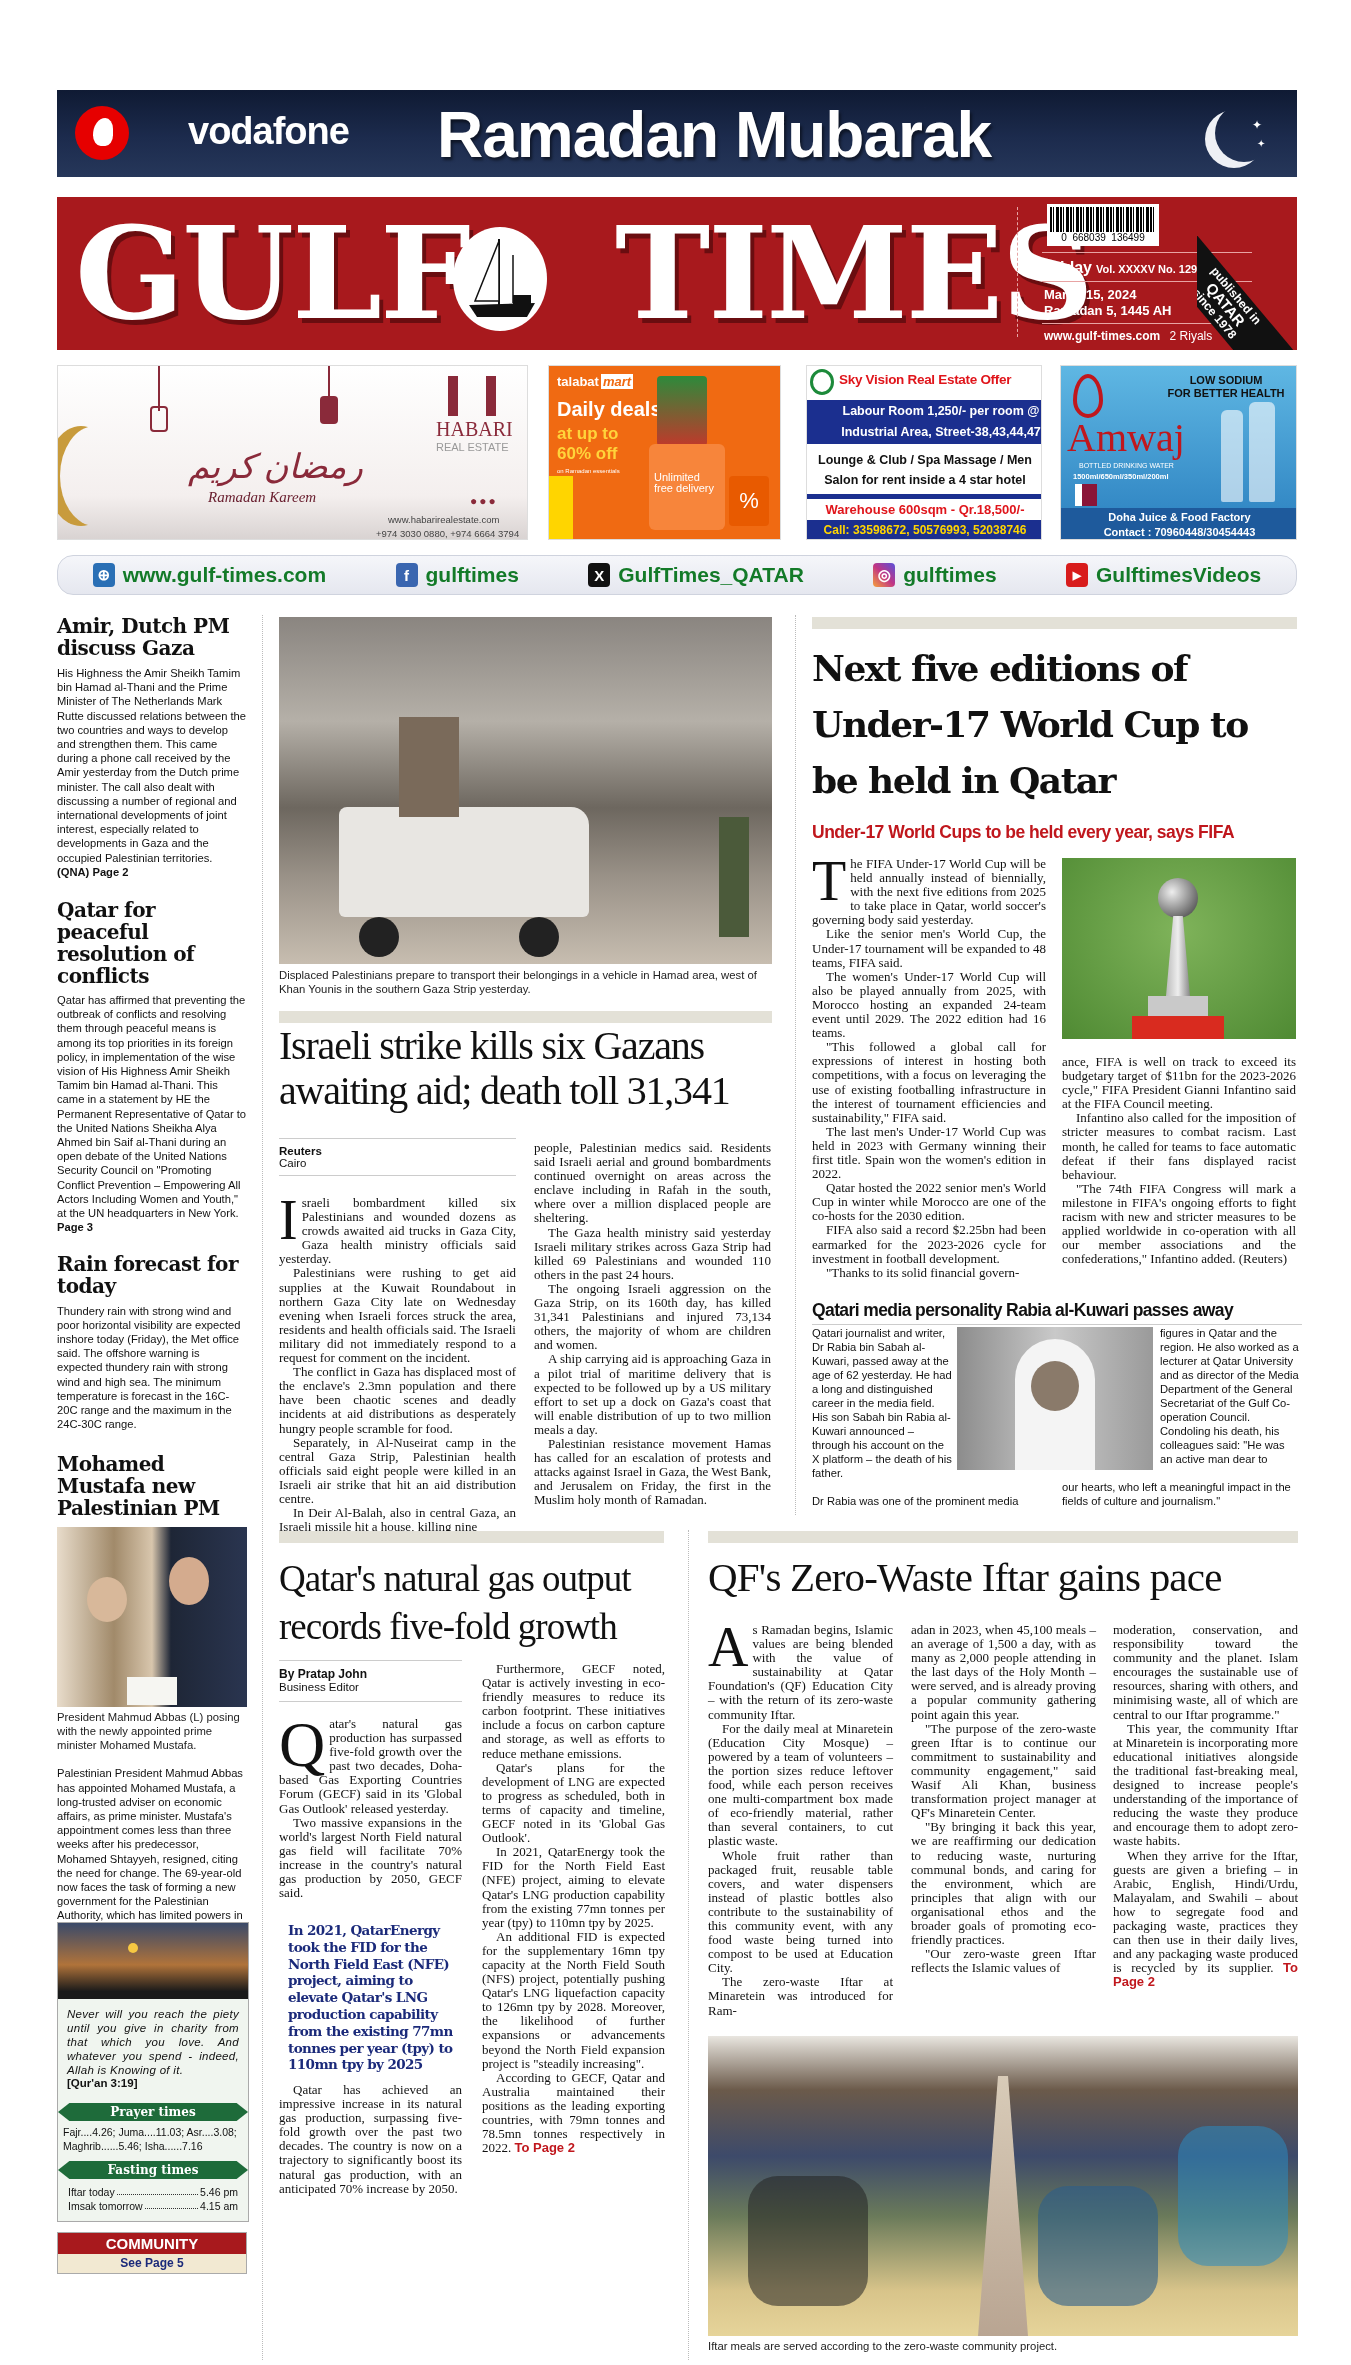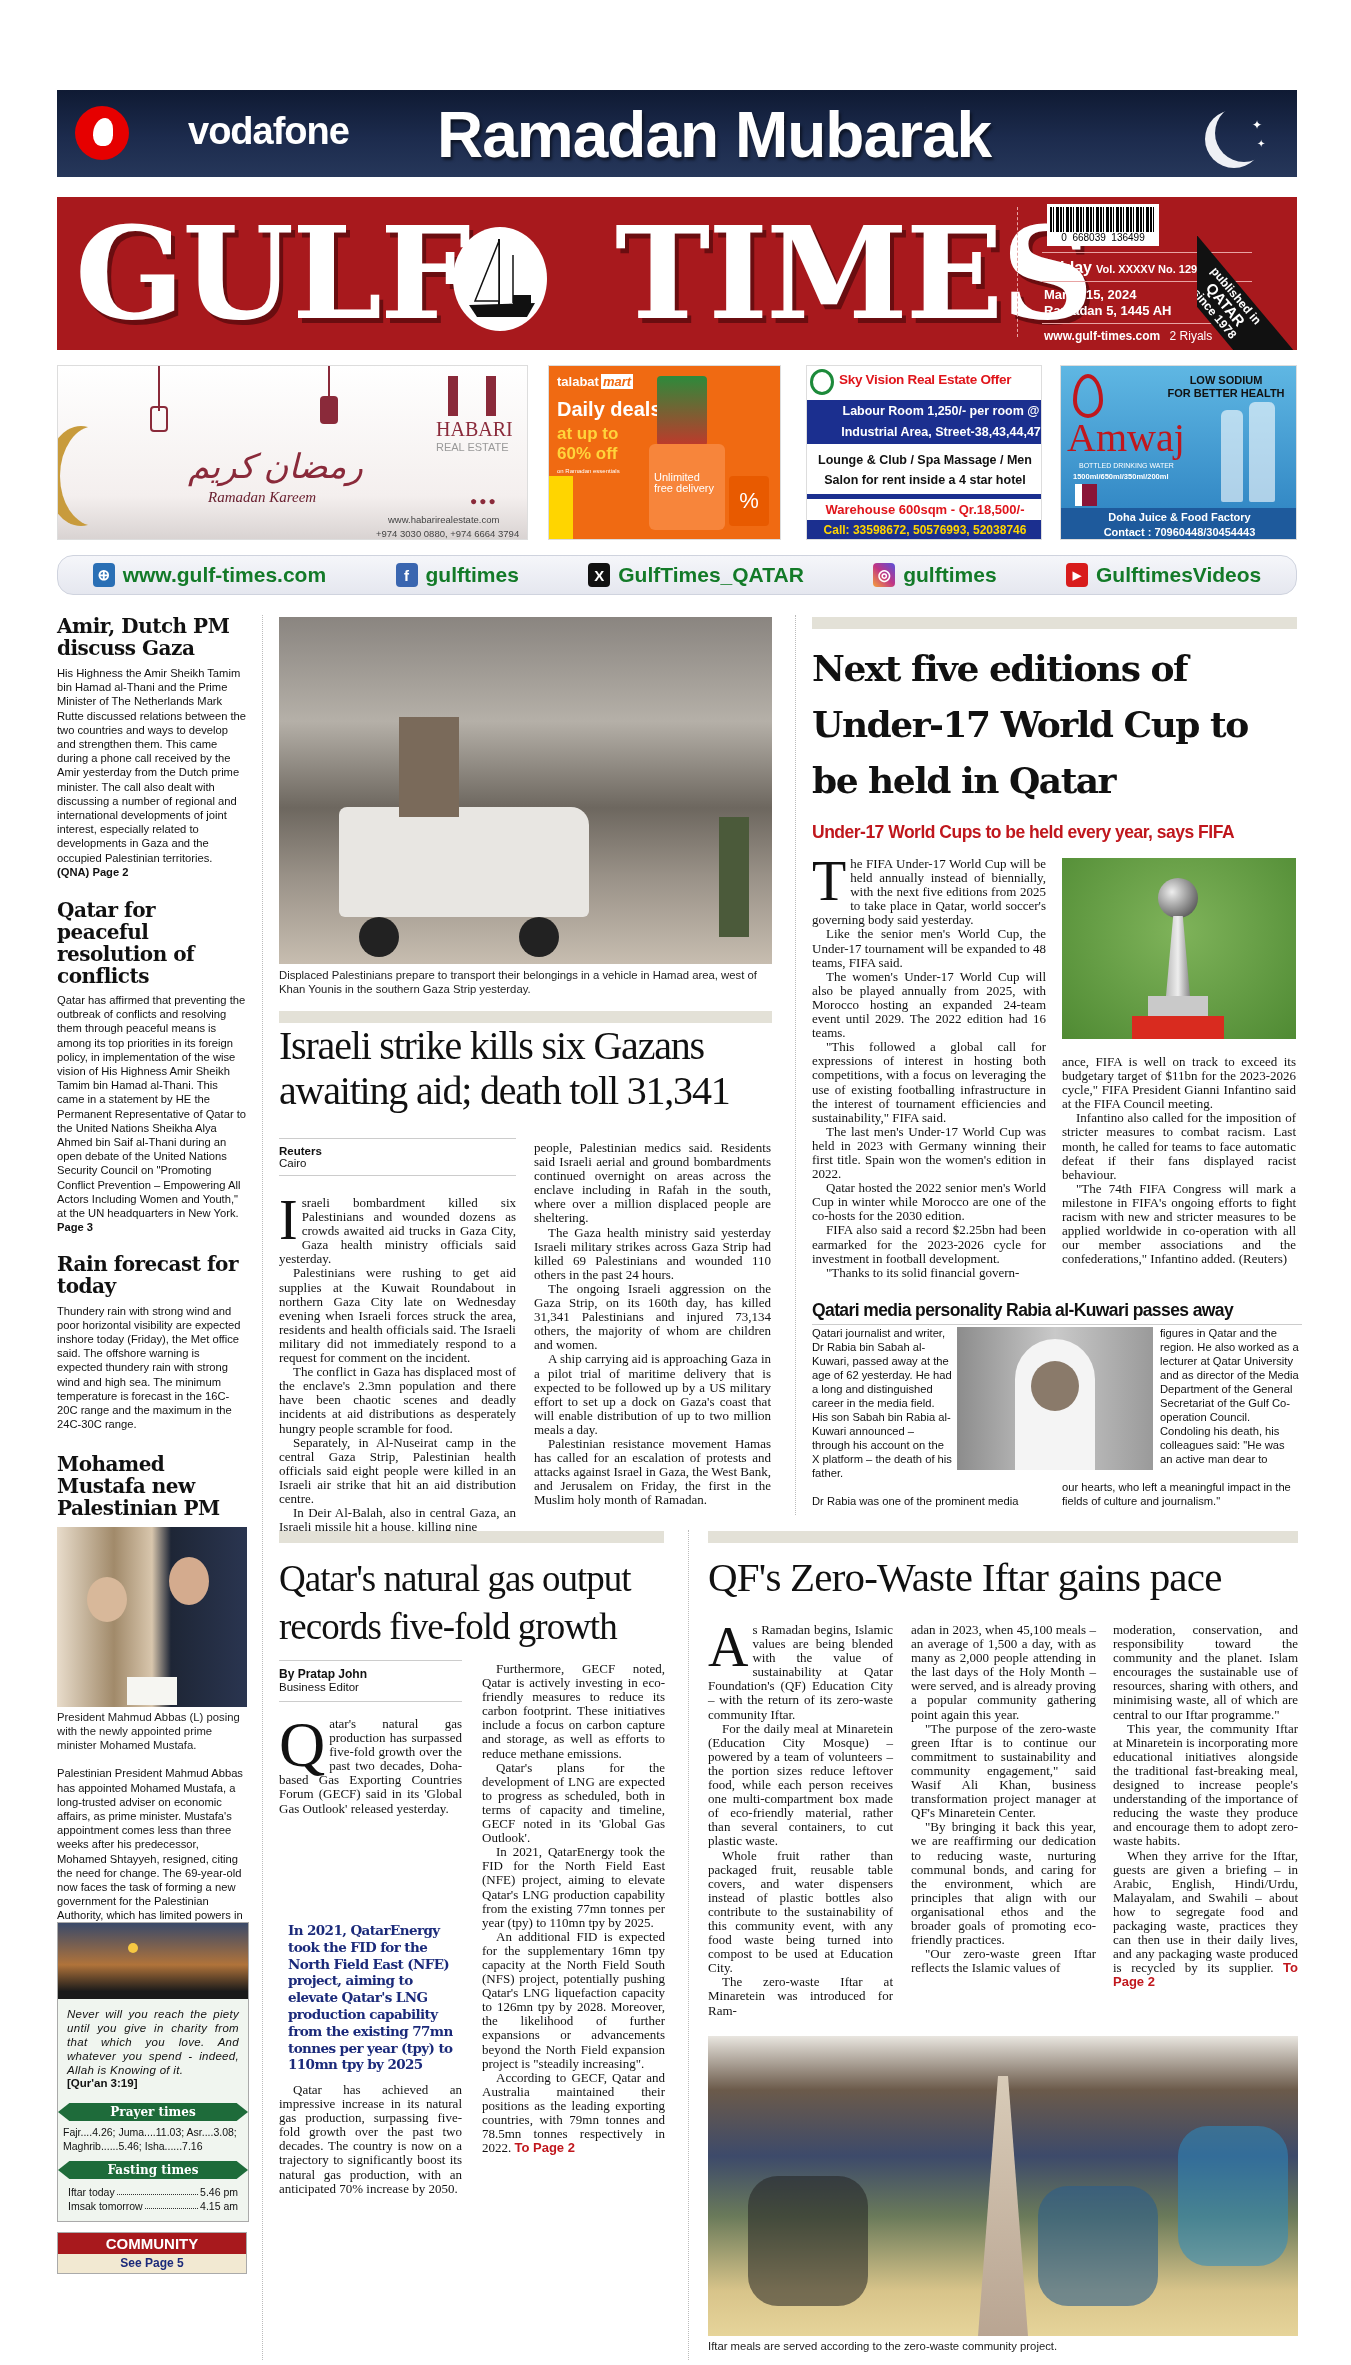--- a/index.html
+++ b/index.html
@@ -327,20 +327,21 @@
 <p class="abs" style="left:1062px;top:1480px;width:240px;font-size:11.2px;line-height:14px;">our hearts, who left a meaningful impact in the fields of culture and journalism."</p>
 
 <div class="abs bar-grey" style="left:279px;top:1531px;width:385px;"></div>
 <h1 class="abs serif" style="left:279px;top:1555px;width:400px;font-size:37px;line-height:48px;font-weight:400;letter-spacing:-1px;">Qatar's natural gas output records five-fold growth</h1>
 <div class="abs" style="left:279px;top:1660px;width:183px;border-top:1px solid #ccc;border-bottom:1px solid #ccc;padding:6px 0 8px;">
   <div style="font-weight:700;font-size:12px;">By Pratap John</div>
   <div style="font-size:11.5px;">Business Editor</div>
 </div>
 <div class="abs body" style="left:279px;top:1717px;width:183px;">
   <p class="first"><span class="dropcap" style="font-size:64px;line-height:52px;">Q</span><span>atar's natural gas production has surpassed five-fold growth over the past two decades, Doha-based Gas Exporting Countries Forum (GECF) said in its 'Global Gas Outlook' released yesterday.</span></p>
+  <p>Two massive expansions in the world's largest North Field natural gas field will facilitate 70% increase in the country's natural gas production by 2050, GECF said.</p>
 </div>
 <p class="abs" style="left:288px;top:1922px;width:170px;color:#1b2a7a;font-family:'DejaVu Serif',serif;font-weight:700;font-size:13.5px;line-height:16.8px;letter-spacing:-0.6px;">In 2021, QatarEnergy took the FID for the North Field East (NFE) project, aiming to elevate Qatar's LNG production capability from the existing 77mn tonnes per year (tpy) to 110mn tpy by 2025</p>
 <div class="abs body" style="left:279px;top:2083px;width:183px;">
   <p>Qatar has achieved an impressive increase in its natural gas production, surpassing five-fold growth over the past two decades. The country is now on a trajectory to significantly boost its natural gas production, with an anticipated 70% increase by 2050.</p>
 </div>
 <div class="abs body" style="left:482px;top:1662px;width:183px;">
   <p>Furthermore, GECF noted, Qatar is actively investing in eco-friendly measures to reduce its carbon footprint. These initiatives include a focus on carbon capture and storage, as well as efforts to reduce methane emissions.</p>
   <p>Qatar's plans for the development of LNG are expected to progress as scheduled, both in terms of capacity and timeline, GECF noted in its 'Global Gas Outlook'.</p>
   <p>In 2021, QatarEnergy took the FID for the North Field East (NFE) project, aiming to elevate Qatar's LNG production capability from the existing 77mn tonnes per year (tpy) to 110mn tpy by 2025.</p>
   <p>An additional FID is expected for the supplementary 16mn tpy capacity at the North Field South (NFS) project, potentially pushing Qatar's LNG liquefaction capacity to 126mn tpy by 2028. Moreover, the likelihood of further expansions or advancements beyond the North Field expansion project is "steadily increasing".</p>

